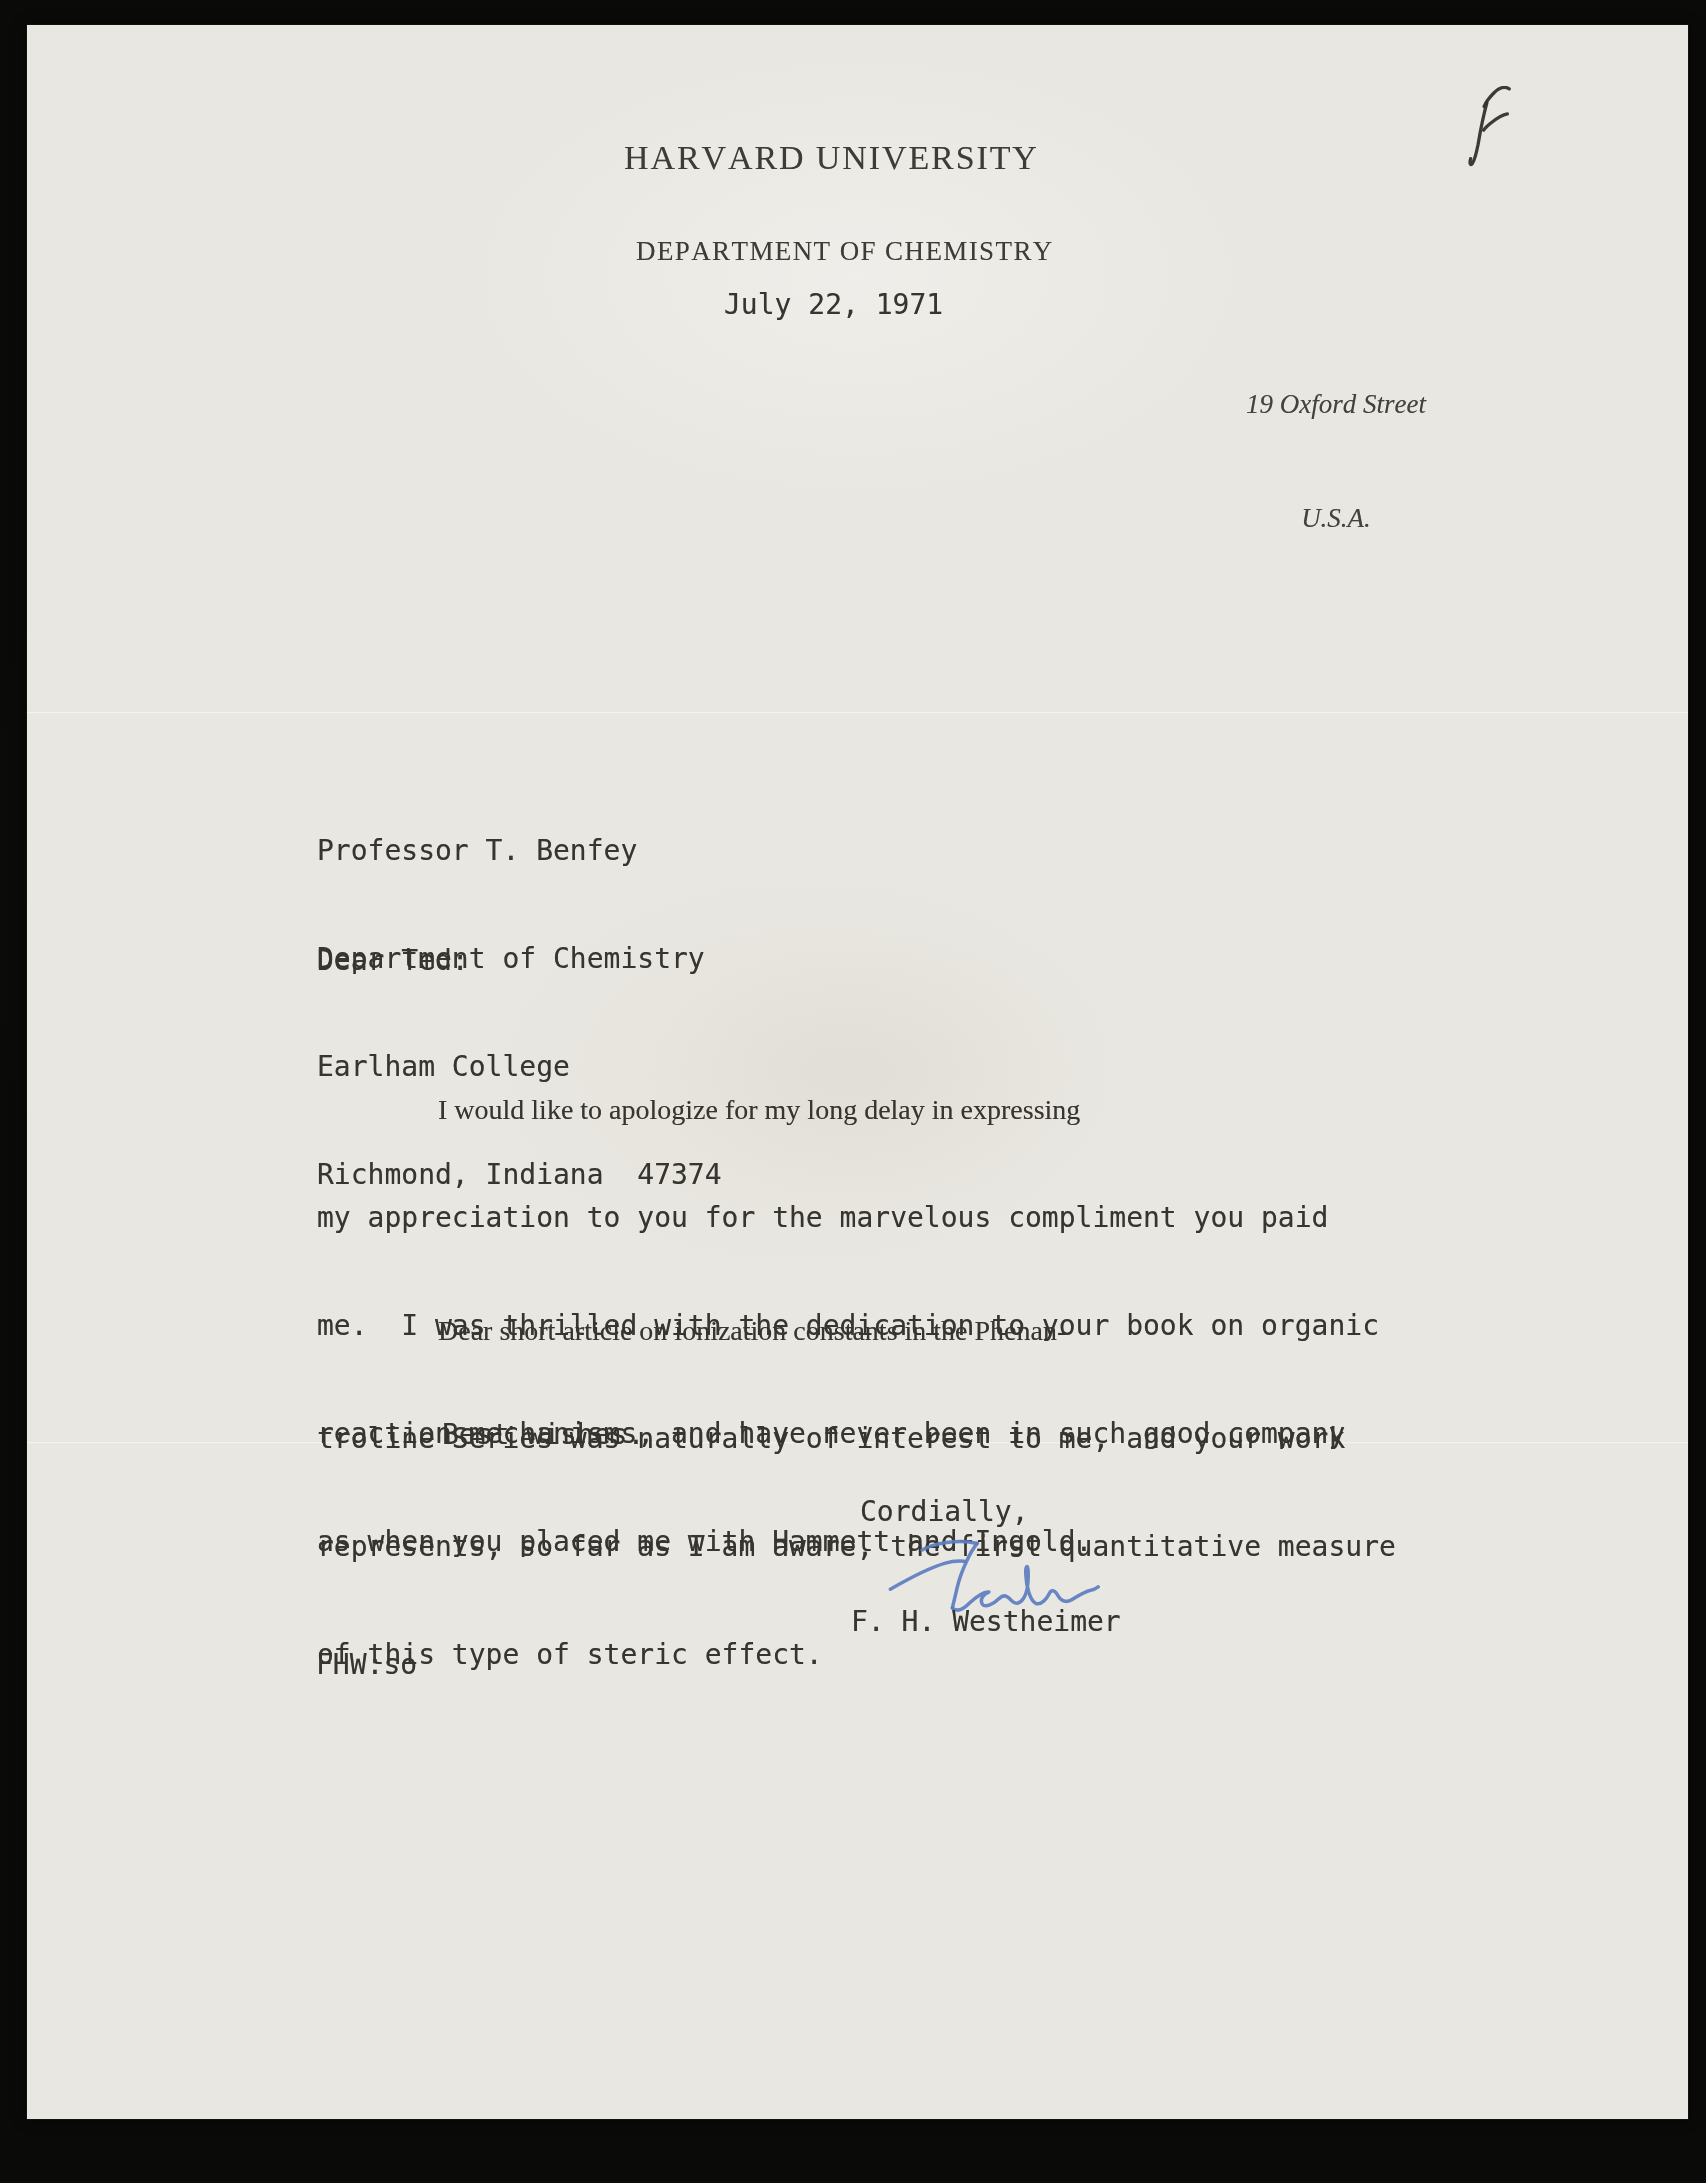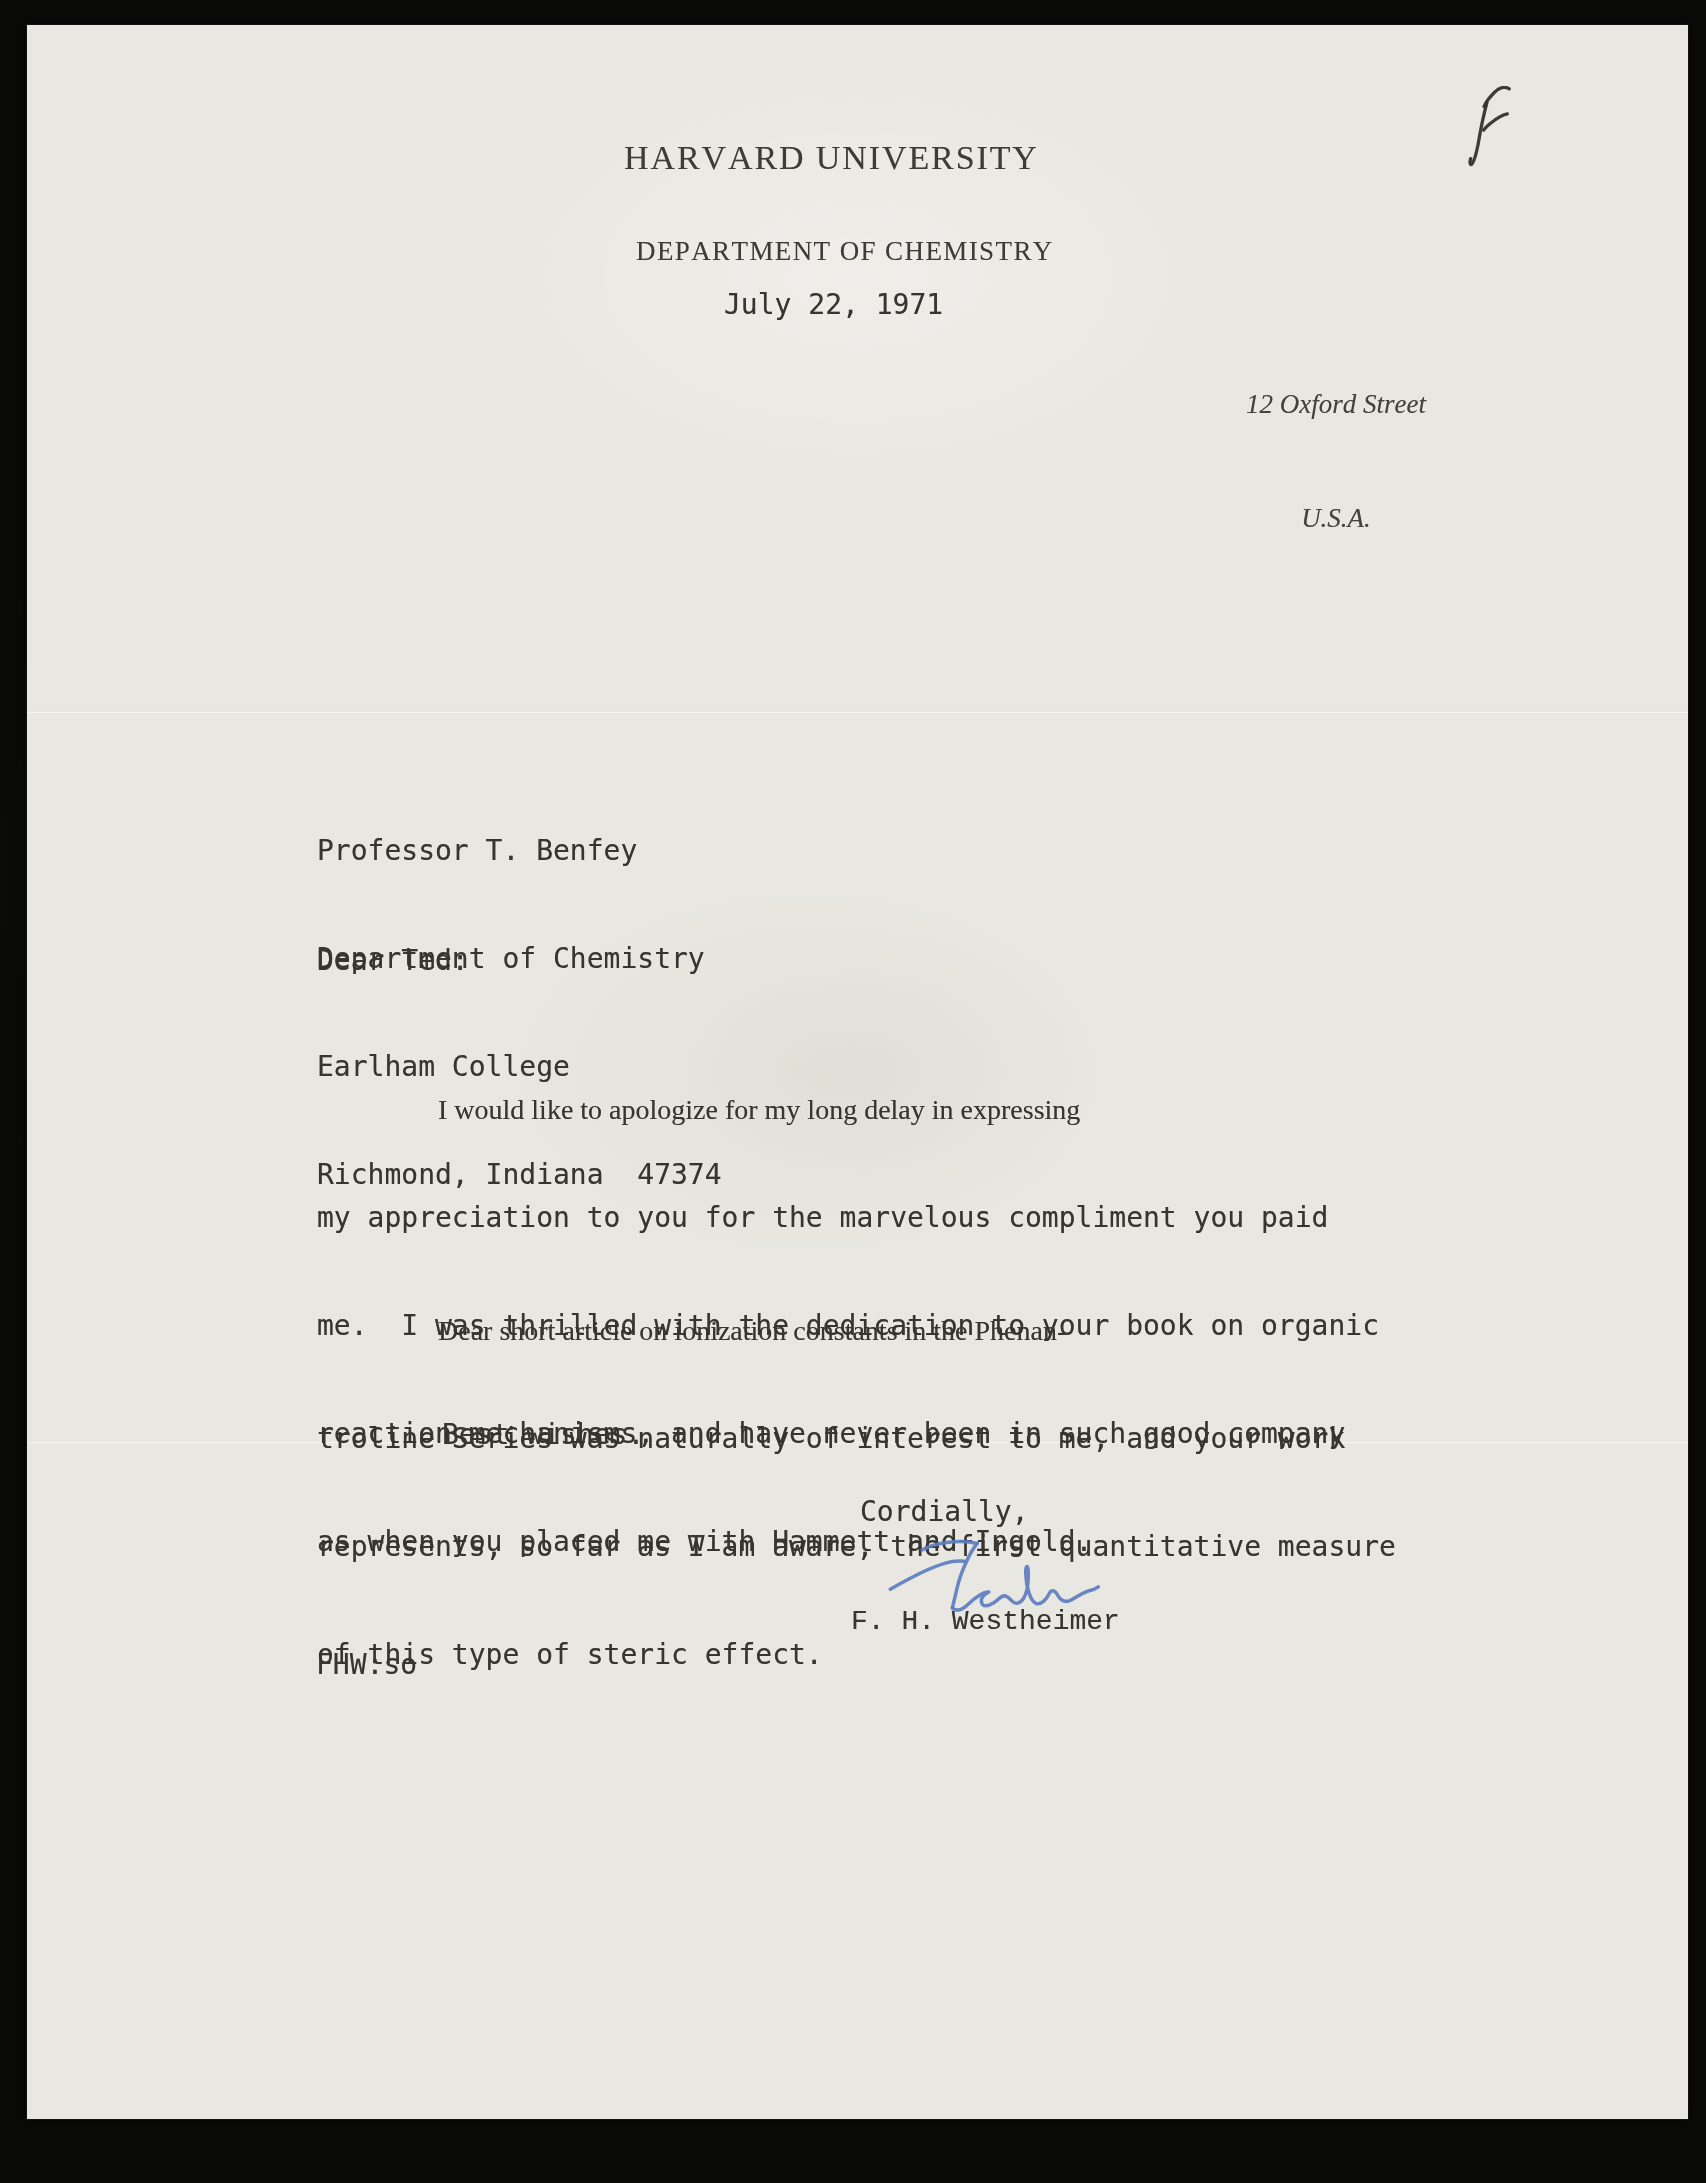--- a/index.html
+++ b/index.html
@@ -26,21 +26,21 @@
   .date{left:697px;top:262px;}
   .addr{position:absolute;left:1099px;top:284px;width:420px;text-align:center;
     font-family:"Liberation Serif",serif;font-style:italic;font-size:27px;line-height:38px;
     color:#44423c;white-space:pre;text-shadow:0 0 0.5px rgba(68,66,60,0.35);}
   .recipient{left:290px;top:736px;}
   .salutation{left:290px;top:918px;}
   .para1{left:290px;top:995px;}
   .para2{left:290px;top:1216px;}
   .closing{left:415px;top:1392px;}
   .valediction{left:833px;top:1469px;}
-  .signedname{left:824px;top:1579px;font-family:Liberation Mono, monospace;}
+  .signedname{left:824px;top:1579px;}
   .initials{left:289px;top:1622px;}
   .sigsvg{position:absolute;left:860px;top:1509px;}
   .fmark{position:absolute;left:1441px;top:61px;}
   .stroke-blue{stroke:#5b7ec0;stroke-width:7.5;fill:none;stroke-linecap:round;stroke-linejoin:round;opacity:0.92;}
   .stroke-ink{stroke:#33312c;stroke-width:7;fill:none;stroke-linecap:round;stroke-linejoin:round;opacity:0.95;}
 </style>
 </head>
 <body>
 
 <div class="scan">
@@ -48,21 +48,21 @@
 
     <div class="ghost"></div>
     <div class="crease" style="top:686px"></div>
     <div class="crease" style="top:1416px"></div>
 
     <div class="serifhead uni">HARVARD UNIVERSITY</div>
     <div class="serifhead dept">DEPARTMENT OF CHEMISTRY</div>
     <div class="tw date">July 22, 1971</div>
 
     <div class="addr">
-      <div>12 Oxford Street</div>
+      <div>19 Oxford Street</div>
       <div>U.S.A.</div>
     </div>
 
     <svg class="fmark" width="75" height="121" viewBox="0 0 160 260" role="img" aria-label="F">
       <path class="stroke-ink" d="M 88 6 C 78 0, 66 4, 56 14 C 46 24, 38 34, 34 44"></path>
       <path class="stroke-ink" d="M 40 36 C 34 58, 26 96, 21 126 C 17 146, 13 160, 9 166 C 5 172, 2 168, 5 156"></path>
       <path class="stroke-ink" d="M 84 60 C 72 62, 58 72, 48 80 C 41 86, 36 90, 33 95"></path>
     </svg>
 
     <div class="tw recipient">

